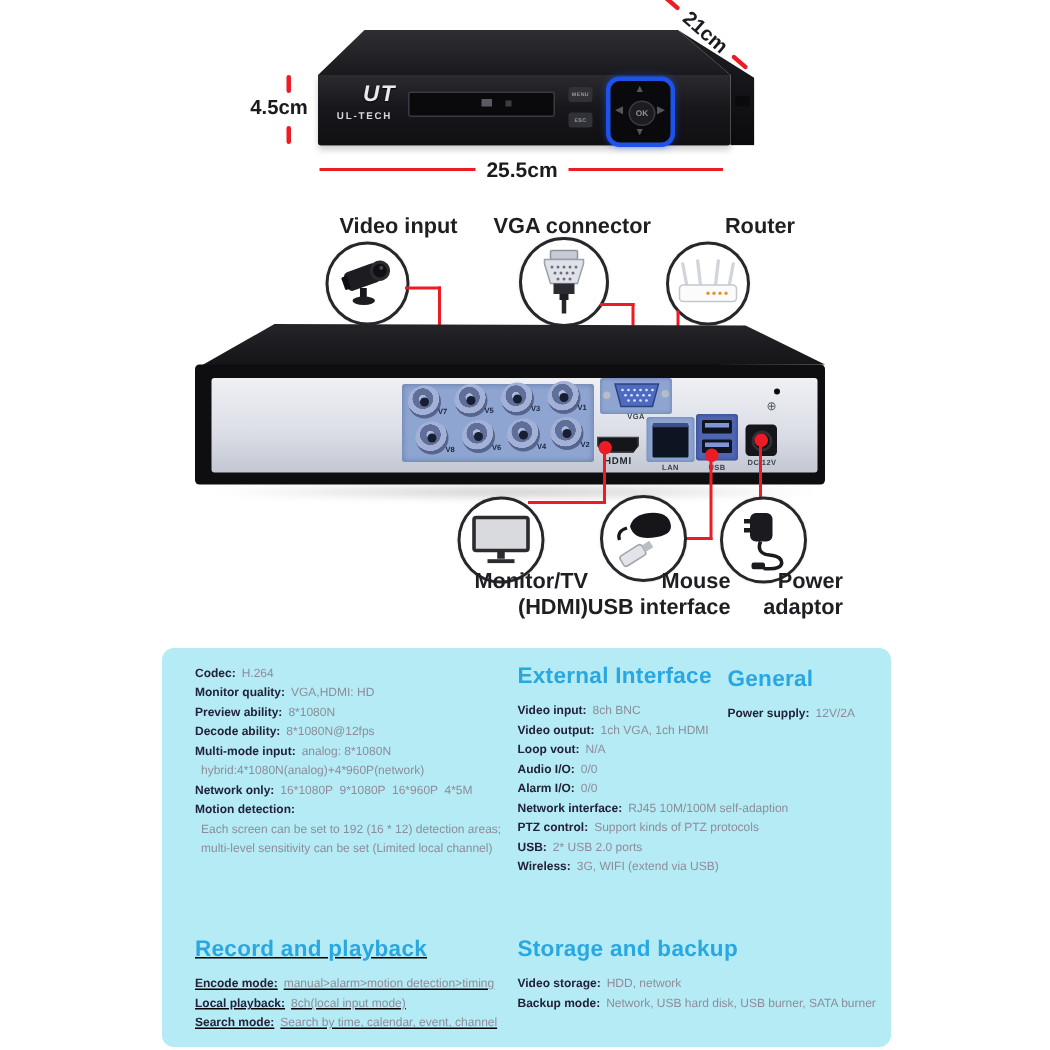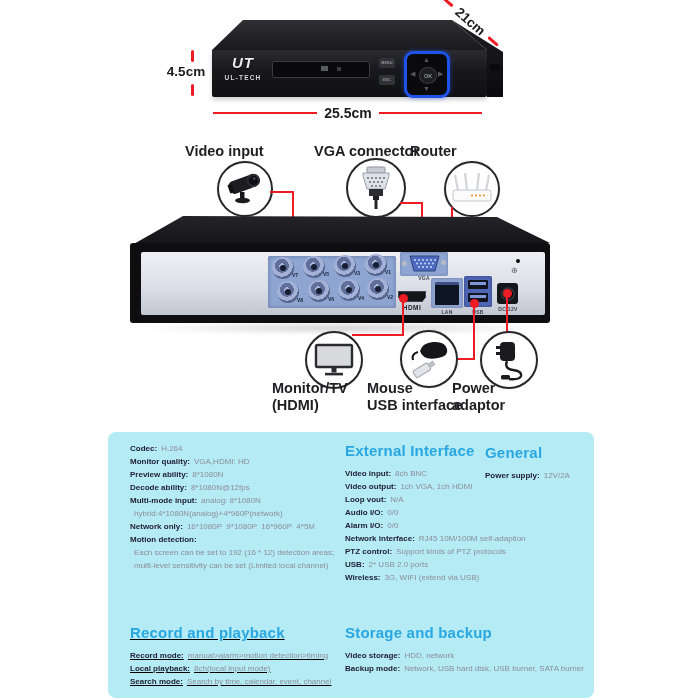--- a/index.html
+++ b/index.html
@@ -17,21 +17,21 @@
   
   .fd-top{left:212px;top:20px;width:275px;height:30px;
           clip-path:polygon(31px 0,240px 0,275px 30px,0 30px);
           background:linear-gradient(180deg,#2e2e33,#1a1a1e);}
   .fd-side{left:452px;top:20px;width:51px;height:77px;
            clip-path:polygon(0 0,51px 32px,51px 77px,35px 77px,35px 30px);
            background:linear-gradient(180deg,#1f1f24,#0b0b0d);}
   .fd-face{left:212px;top:50px;width:275px;height:47px;
            background:linear-gradient(180deg,#2a2a2f 0%,#18181c 45%,#101013 100%);
            border-radius:0 0 2px 2px;box-shadow:0 3px 4px rgba(0,0,0,0.18);}
-  .fd-logo-ut{left:10px;top:4px;width:42px;text-align:center;color:#e9e9ee;
+  .fd-logo-ut{left:10px;top:4px;width:42px;text-align:right;color:#e9e9ee;
               font-weight:900;font-style:italic;font-size:15px;letter-spacing:1px;
               text-shadow:0 1px 1px #000;}
   .fd-logo-brand{left:6px;top:24px;width:50px;text-align:center;color:#d7d7dd;
                  font-weight:700;font-size:6.5px;letter-spacing:1.2px;}
   .fd-slot{left:60px;top:11px;width:96px;height:15px;background:#0a0a0c;
            border:1px solid #3a3a40;border-radius:2px;}
   .fd-slot-ind1{left:48px;top:4px;width:7px;height:5px;background:#5a5a62;}
   .fd-slot-ind2{left:64px;top:5px;width:4px;height:4px;background:#3c3c44;}
   .fd-btn{width:16px;height:10px;background:#313138;border-radius:2px;
           color:#9a9aa4;font-size:3.5px;font-weight:700;display:flex;
@@ -39,21 +39,21 @@
   .fd-dpad{left:192px;top:1px;width:40px;height:41px;background:#0a0a0d;
            border:3px solid #1e52e8;border-radius:9px;
            box-shadow:0 0 5px rgba(30,82,232,.55);}
   .fd-arrow{color:#55555f;font-size:7px;line-height:7px;}
   .fd-ok{left:12px;top:13px;width:16px;height:15px;border-radius:50%;
          background:#1c1c21;border:1px solid #3c3c46;color:#8f8f9a;
          font-size:5.5px;font-weight:700;display:flex;align-items:center;justify-content:center;}
   .fd-handle{left:278px;top:14px;width:10px;height:7px;background:#0a0a0c;border-radius:2px;}
 
   
-  .callout-label{color:#1f1f23;font-weight:600;font-size:14.5px;text-align:left;line-height:17px;}
+  .callout-label{color:#1f1f23;font-weight:600;font-size:14.5px;text-align:right;line-height:17px;}
   .callout-circle{border-radius:50%;background:#ffffff;border:2px solid #26262b;
                   display:flex;align-items:center;justify-content:center;
                   box-shadow:0 0 0 1px rgba(0,0,0,0.03);}
 
   
   .rline{background:#ed1c24;}
   .rdot{width:9px;height:9px;border-radius:50%;background:#ed1c24;}
 
   
   .rd-top{left:132px;top:216px;width:418px;height:29px;
@@ -368,21 +368,21 @@
     <div class="spec-sec" style="left:377px;top:12px;width:102px;">
       <h3 class="spec-title">General</h3>
       <div>
           <div class="spec-row"><span class="spec-label">Power supply:</span><span class="spec-value">12V/2A</span></div>
         </div>
     </div>
 
     <div class="spec-sec" style="left:22px;top:192px;width:230px;text-decoration:underline;">
       <h3 class="spec-title">Record and playback</h3>
       <div>
-          <div class="spec-row"><span class="spec-label">Record mode:</span><span class="spec-value">manual&gt;alarm&gt;motion detection&gt;timing</span></div>
+          <div class="spec-row"><span class="spec-label">Encode mode:</span><span class="spec-value">manual&gt;alarm&gt;motion detection&gt;timing</span></div>
           <div class="spec-row"><span class="spec-label">Local playback:</span><span class="spec-value">8ch(local input mode)</span></div>
           <div class="spec-row"><span class="spec-label">Search mode:</span><span class="spec-value">Search by time, calendar, event, channel</span></div>
         </div>
     </div>
 
     <div class="spec-sec" style="left:237px;top:192px;width:250px;">
       <h3 class="spec-title">Storage and backup</h3>
       <div>
           <div class="spec-row"><span class="spec-label">Video storage:</span><span class="spec-value">HDD, network</span></div>
           <div class="spec-row"><span class="spec-label">Backup mode:</span><span class="spec-value">Network, USB hard disk, USB burner, SATA burner</span></div>

